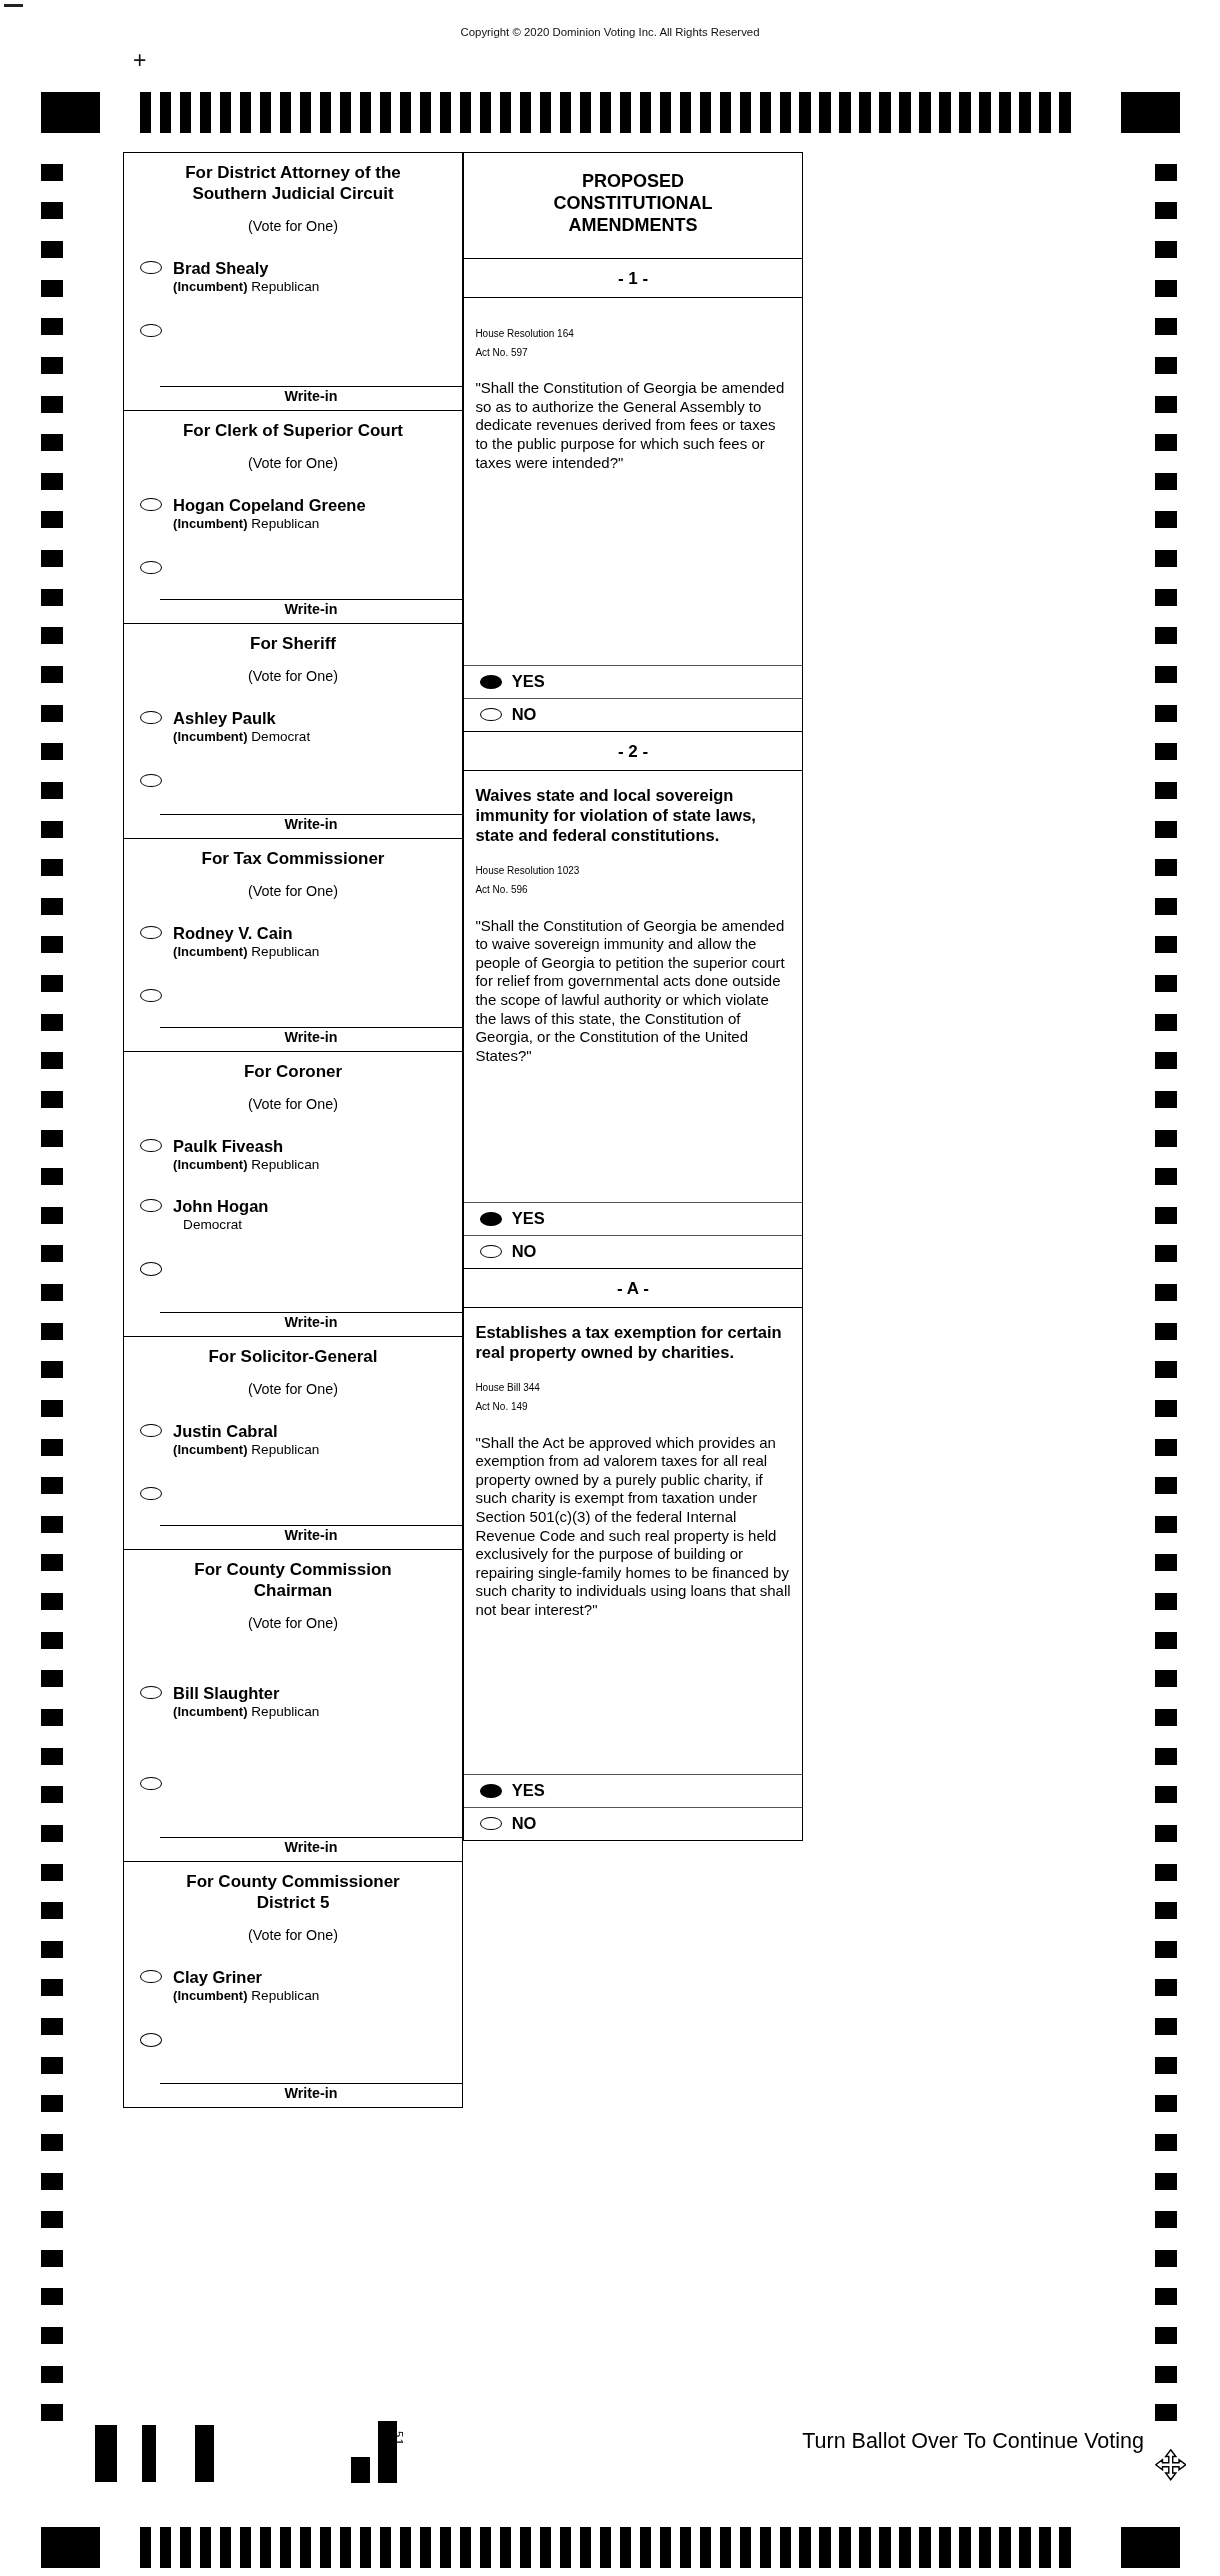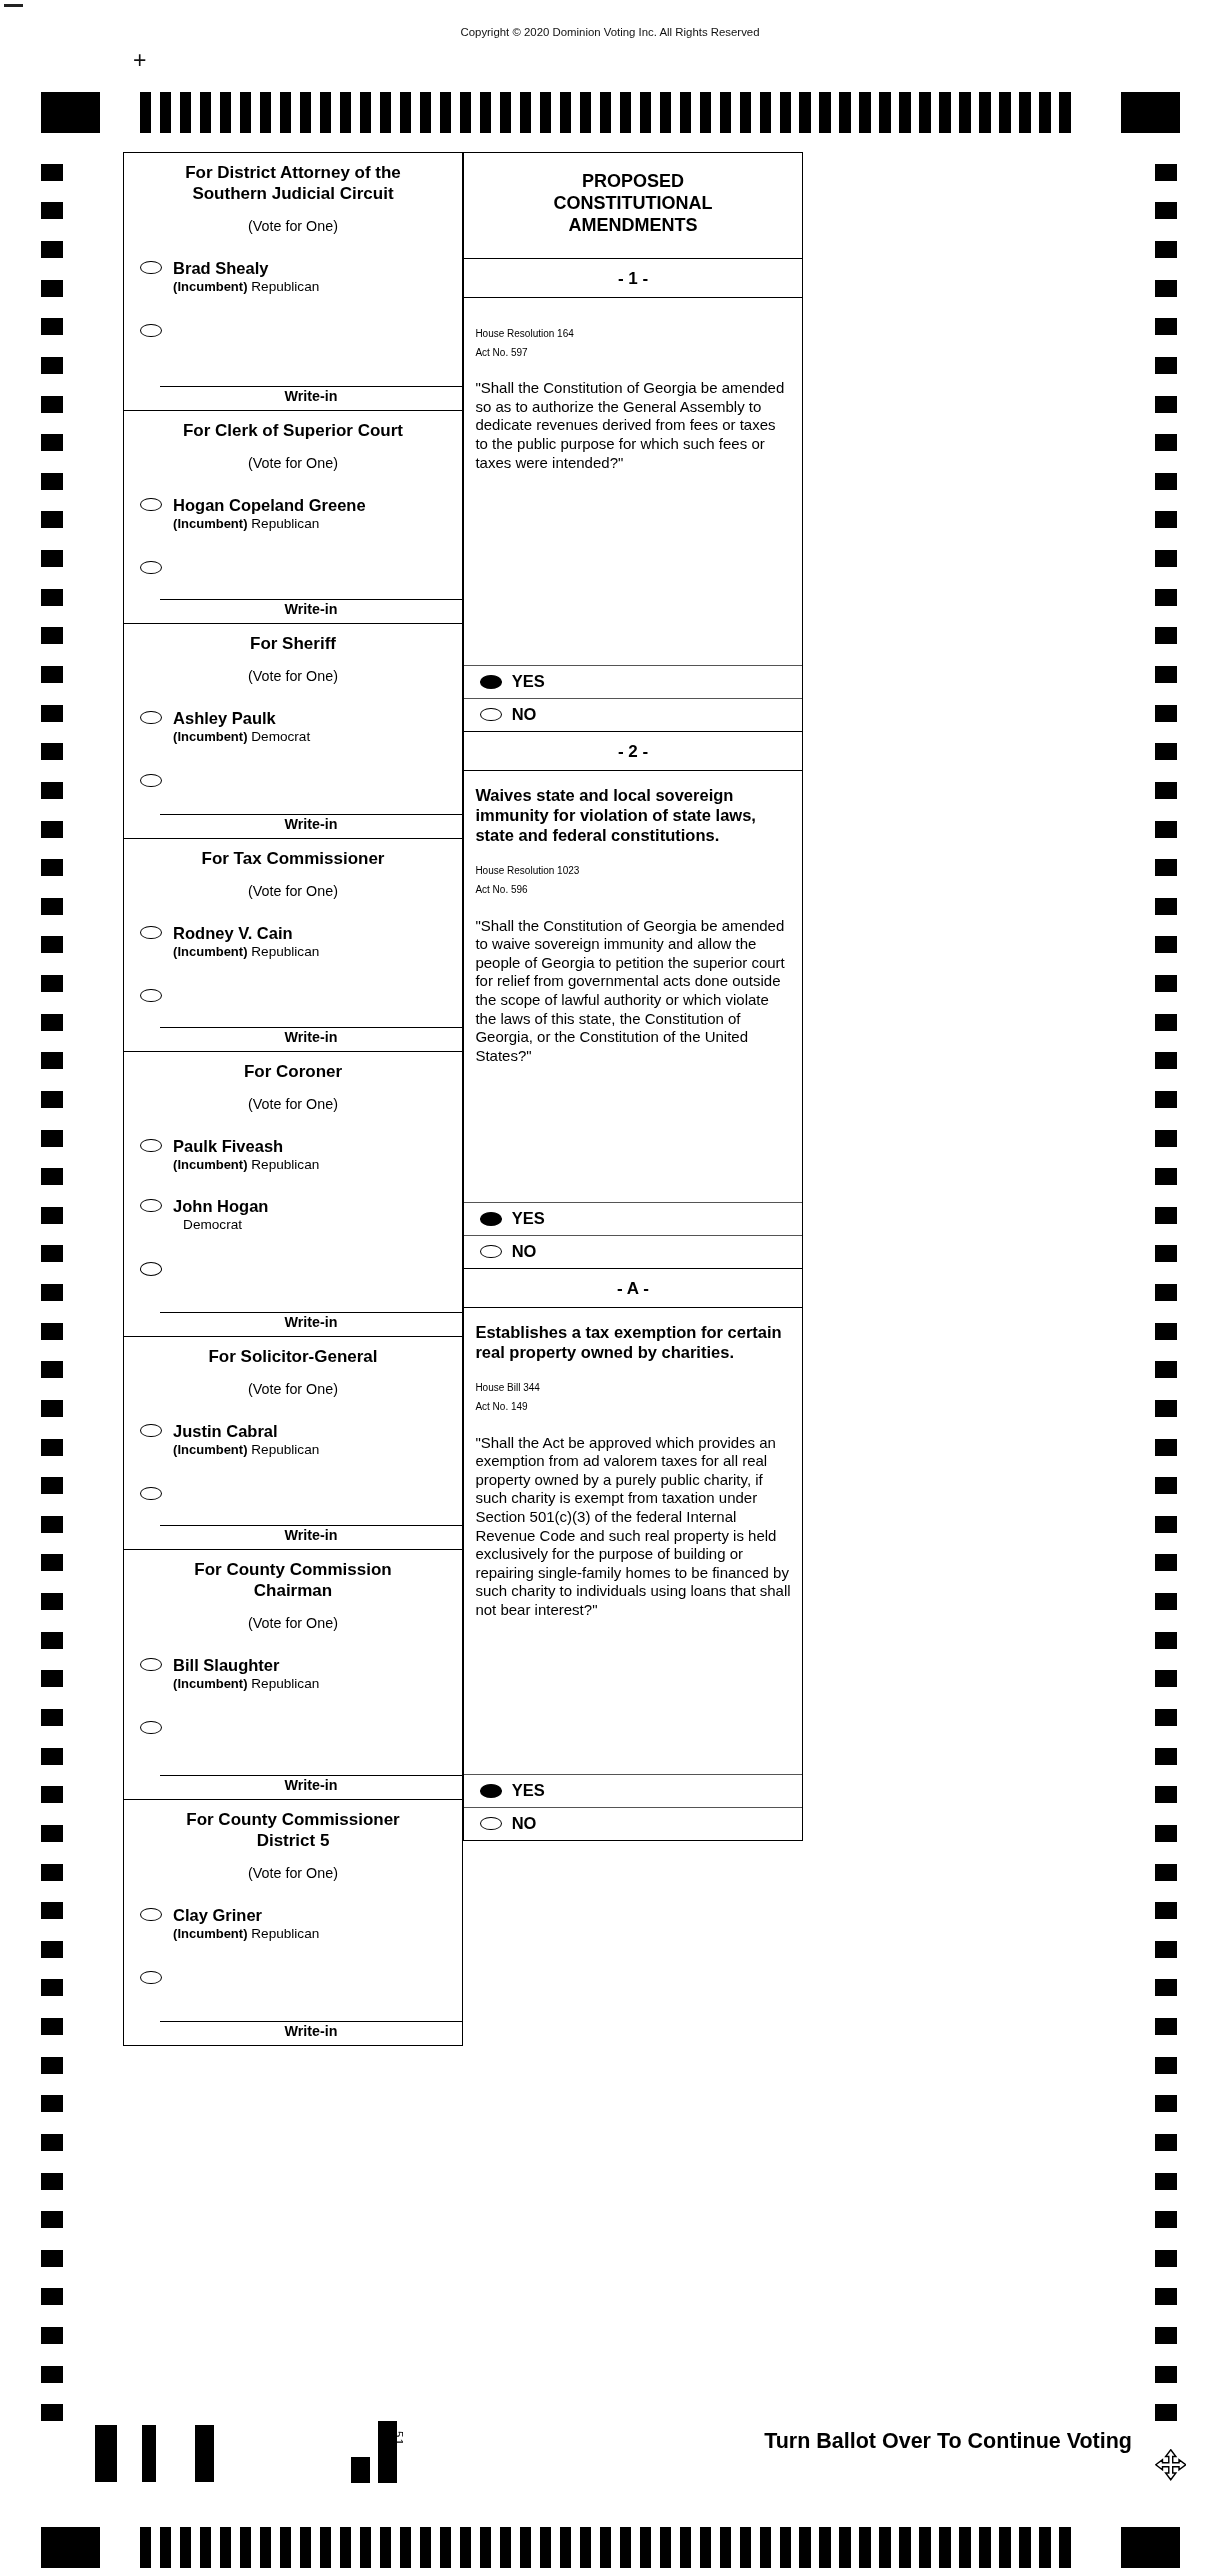--- a/index.html
+++ b/index.html
@@ -54,21 +54,21 @@
   .measure:last-child{border-bottom:none;}
   .measure-label{text-align:center;font-weight:700;font-size:17px;padding:10px 0 8.6px;border-bottom:1.4px solid #000;}
   .measure-body{padding:10px 11.4px 0;flex:1;display:flex;flex-direction:column;}
   .measure-summary{font-weight:700;font-size:16.5px;line-height:20px;margin-top:4.3px;}
   .measure-refs{margin-top:17px;font-size:10px;line-height:18.6px;}
   .measure-question{margin-top:17px;font-size:15px;line-height:18.6px;}
   .options{margin-top:auto;padding-top:29px;margin-left:-11.4px;margin-right:-11.4px;}
   .option-row{display:flex;align-items:center;padding:6.4px 0 6.4px 15.7px;border-top:1.1px solid #555;}
   .opt-label{font-weight:700;font-size:16.5px;margin-left:10px;}
   
-  .footer-text{position:absolute;right:88px;top:2429px;font-weight:700;font-size:21.5px;}
+  .footer-text{position:absolute;right:76px;top:2429px;font-weight:400;font-size:21.5px;}
   .move-icon{position:absolute;right:34px;top:2449px;width:31.5px;height:31.5px;}
 </style>
 </head>
 <body>
 
 <div class="copyright">Copyright © 2020 Dominion Voting Inc. All Rights Reserved</div>
 <div class="corner-dash"></div>
 <div class="reg-plus">+</div>
 
 <div class="band top">
@@ -429,21 +429,21 @@
         </div>
       </div>
       <div class="row write-oval-row">
         <span class="oval"></span>
       </div>
       <div class="write-in">
         <div class="write-in-line"></div>
         <div class="write-in-label">Write-in</div>
       </div>
     </section>
-    <section class="contest" style="min-height: 250px;">
+    <section class="contest" style="min-height: 250px; gap: 28px;">
       <header class="contest-header">
         <div class="contest-title">For County Commission
 Chairman</div>
         <div class="contest-instruction">(Vote for One)</div>
       </header>
       <div class="row candidate">
         <span class="oval"></span>
         <div class="cand-text">
           <div class="cand-name">Bill Slaughter</div>
           <div class="cand-sub"><span class="inc">(Incumbent)</span> <span class="party">Republican</span></div>

